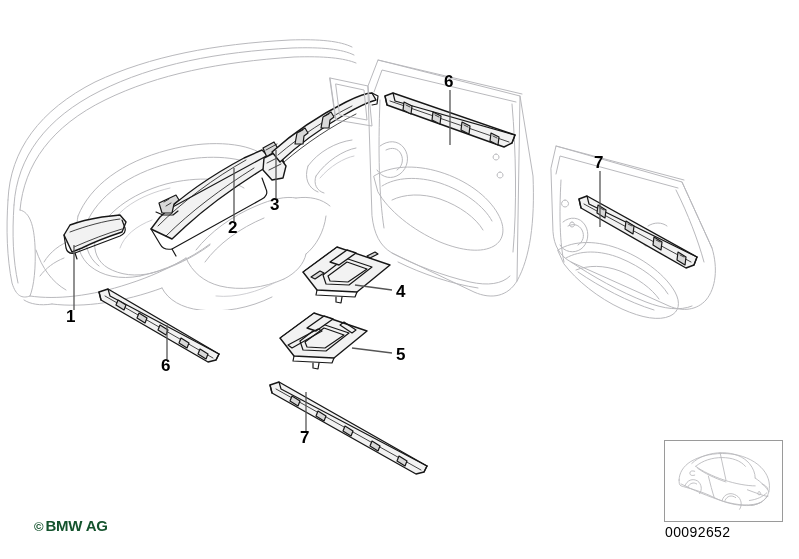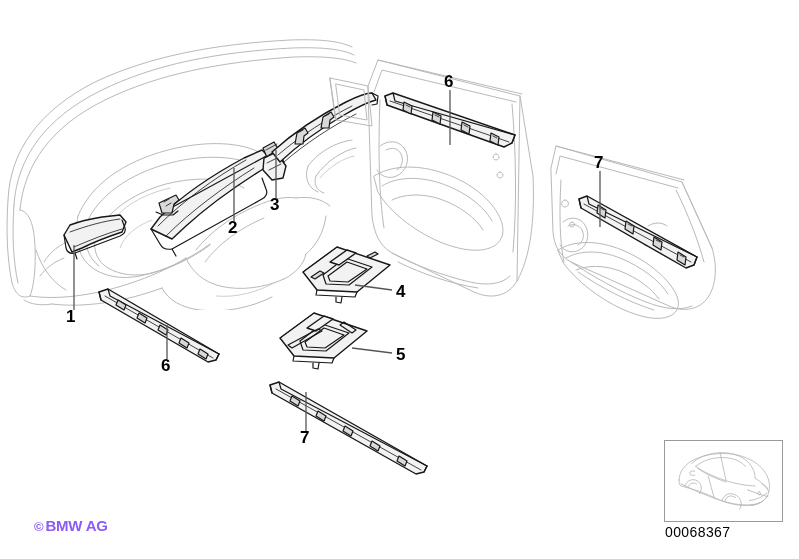--- a/index.html
+++ b/index.html
@@ -35,21 +35,21 @@
     user-select: none;
   }
   #copyright {
     position: absolute;
     left: 34px;
     top: 517px;
     font-family: "Liberation Sans", sans-serif;
     font-weight: bold;
     font-size: 15px;
     letter-spacing: -0.2px;
-    color: #8b5cf6;
+    color: #14532d;
     white-space: nowrap;
   }
   #copyright .cmark {
     font-size: 13px;
     margin-right: 2px;
   }
   #thumb-box {
     position: absolute;
     left: 664px;
     top: 440px;
@@ -390,15 +390,15 @@
 
         <path d="M44,36 C46,44 48,52 50,58"></path>
 
         <path d="M99,44 C102,45 104,47 105,49"></path>
 
         <path d="M96,52 a1.6,1.6 0 1,0 0.1,0"></path>
       </g>
     </svg>
   </div>
 
-  <div id="part-number">00068367</div>
+  <div id="part-number">00092652</div>
 
 </div>
 
 </body></html>

